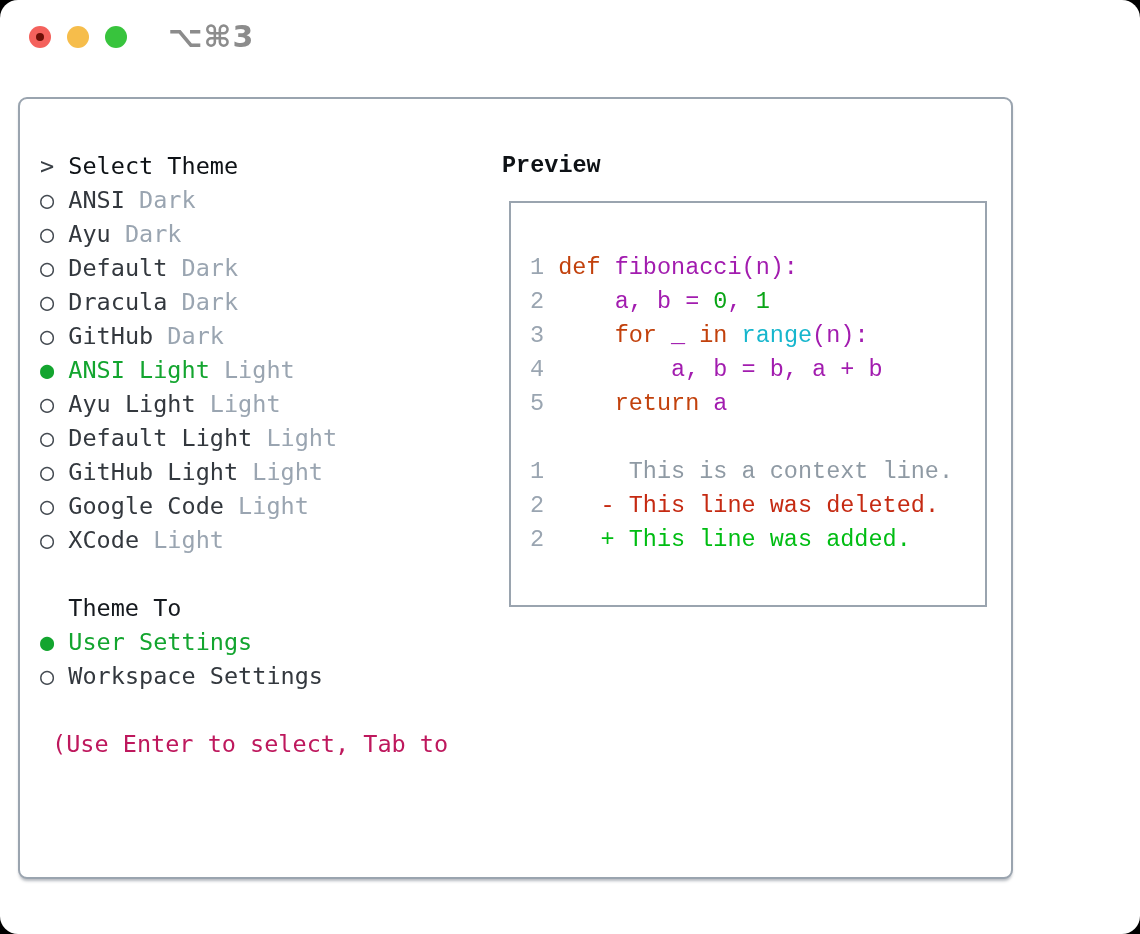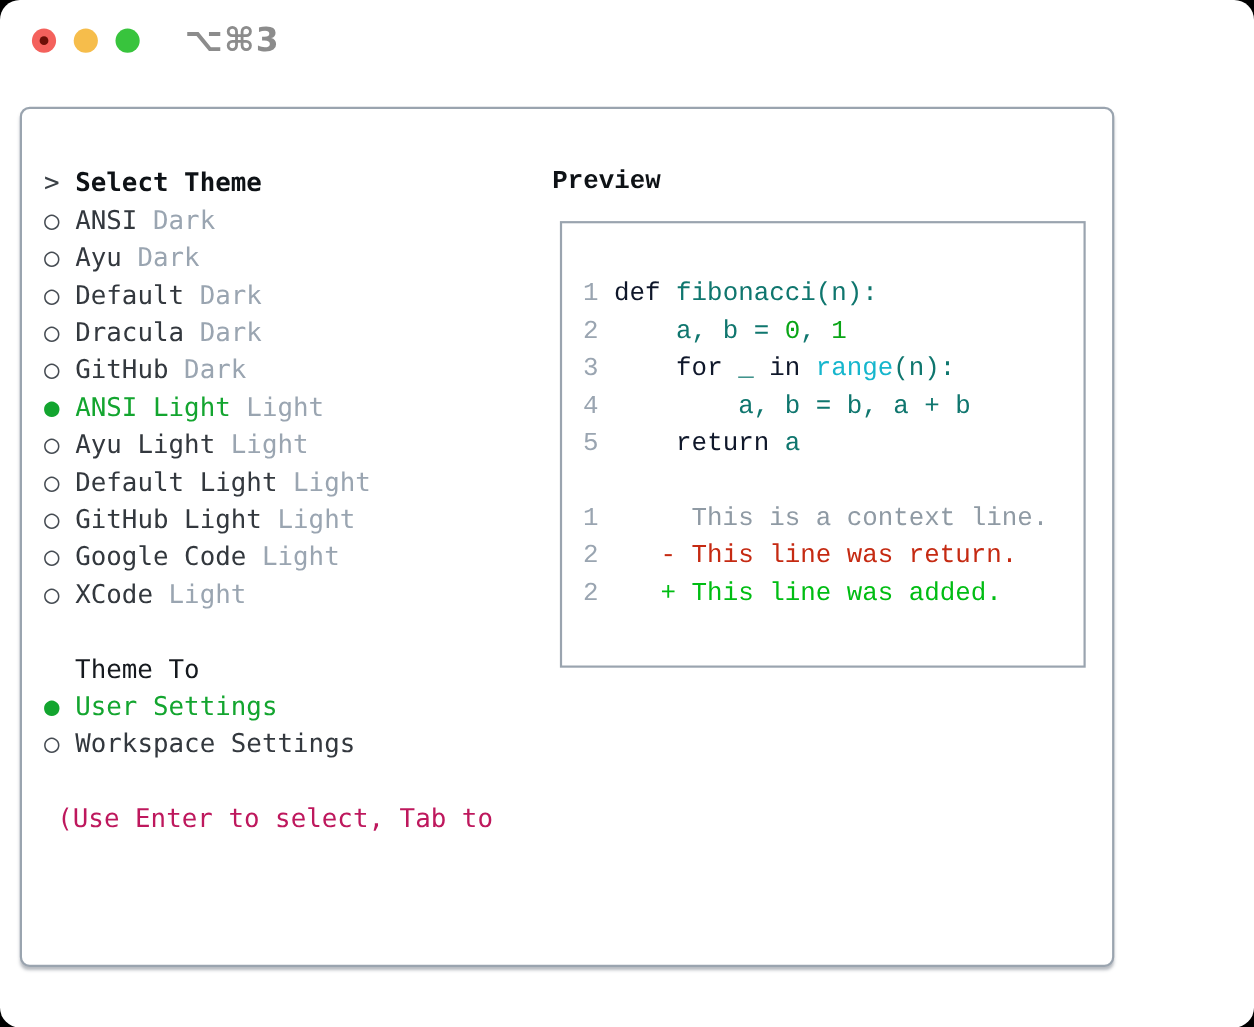--- a/index.html
+++ b/index.html
@@ -23,36 +23,36 @@
          box-shadow:0 3px 3px -1px rgba(90,100,112,.45);}
 
   .col{position:absolute;font-size:23.5px;}
   .row{white-space:pre;height:34px;line-height:34px;}
   .spacer{height:34px;}
 
   .left-col{left:20px;top:50px;}
   .right-col{left:482px;top:50px;font-family:Liberation Mono, monospace;}
 
   .hdr-prefix{color:#3a4046;font-weight:normal;}
-  .hdr-label{color:#0e1216;font-weight:bold;}
+  .hdr-label{color:#0e1216;font-weight:normal;}
   .header{color:#0e1216;font-weight:bold;}
   .apply-header{color:#15191e;font-weight:normal;padding-left:2ch;}
 
   .bullet{color:#464c53;}
   .item-name{color:#33383e;}
   .item-variant{color:#9aa5b1;}
   .selected .bullet,.selected .item-name{color:#13a52f;}
   .hint-line{color:#be185d;margin-left:12px;}
 
   
   .preview-box{box-sizing:border-box;width:478px;height:406px;margin:18px 0 0 7px;
                border:2px solid #9aa4af;background:#fff;padding:48px 0 0 19px;overflow:hidden;}
   .c-num{color:#9aa5b1;}
-  .c-fg{color:#0f766e;margin-top:13px;}
-  .c-kw{color:#0f172a;text-align:center;}
+  .c-fg{color:#a21caf;margin-top:13px;}
+  .c-kw{color:#c2410c;text-align:center;}
   .c-cy{color:#16b6cd;text-align:center;}
   .c-gn{color:#0aa516;}
   .c-ctx{color:#8f9aa4;}
   .c-del{color:#c52a12;}
   .c-add{color:#00bd13;text-align:center;}
 </style>
 </head>
 <body>
 
 <div class="window">
@@ -96,19 +96,19 @@
     <div class="col right-col">
       <div class="row header">Preview</div>
       <div class="preview-box" id="preview-box">
           <div class="row"><span class="c-num">1 </span><span class="c-kw">def</span><span class="c-fg"> fibonacci(n):</span></div>
           <div class="row"><span class="c-num">2 </span><span class="c-fg">    a, b = </span><span class="c-gn">0</span><span class="c-fg">, </span><span class="c-gn">1</span></div>
           <div class="row"><span class="c-num">3 </span><span class="c-fg">    </span><span class="c-kw">for</span><span class="c-fg"> _ </span><span class="c-kw">in</span><span class="c-fg"> </span><span class="c-cy">range</span><span class="c-fg">(n):</span></div>
           <div class="row"><span class="c-num">4 </span><span class="c-fg">        a, b = b, a + b</span></div>
           <div class="row"><span class="c-num">5 </span><span class="c-fg">    </span><span class="c-kw">return</span><span class="c-fg"> a</span></div>
           <div class="row"><span class="c-num"></span></div>
           <div class="row"><span class="c-num">1</span><span class="c-ctx">      This is a context line.</span></div>
-          <div class="row"><span class="c-num">2</span><span class="c-fg">    </span><span class="c-del">- This line was return.</span></div>
+          <div class="row"><span class="c-num">2</span><span class="c-fg">    </span><span class="c-del">- This line was deleted.</span></div>
           <div class="row"><span class="c-num">2</span><span class="c-fg">    </span><span class="c-add">+ This line was added.</span></div>
         </div>
     </div>
 
   </div>
 </div>
 
 </body></html>

